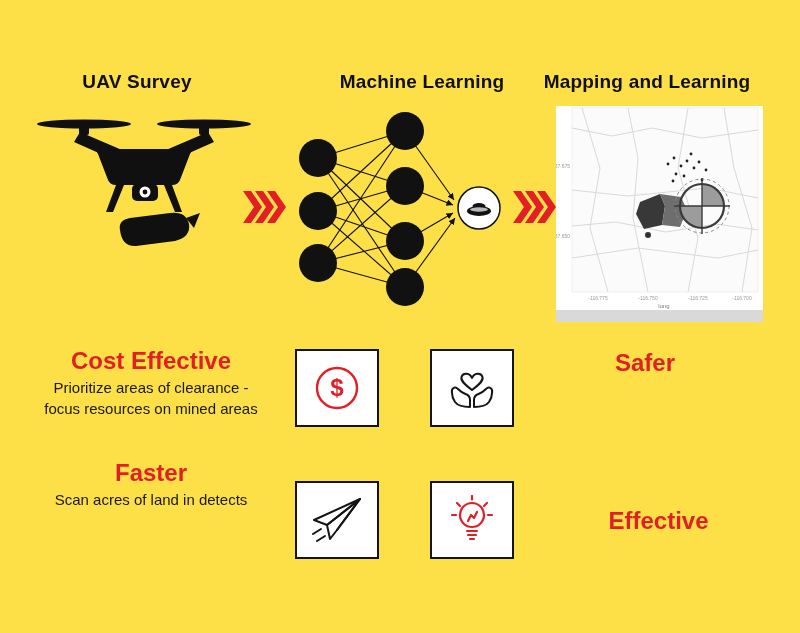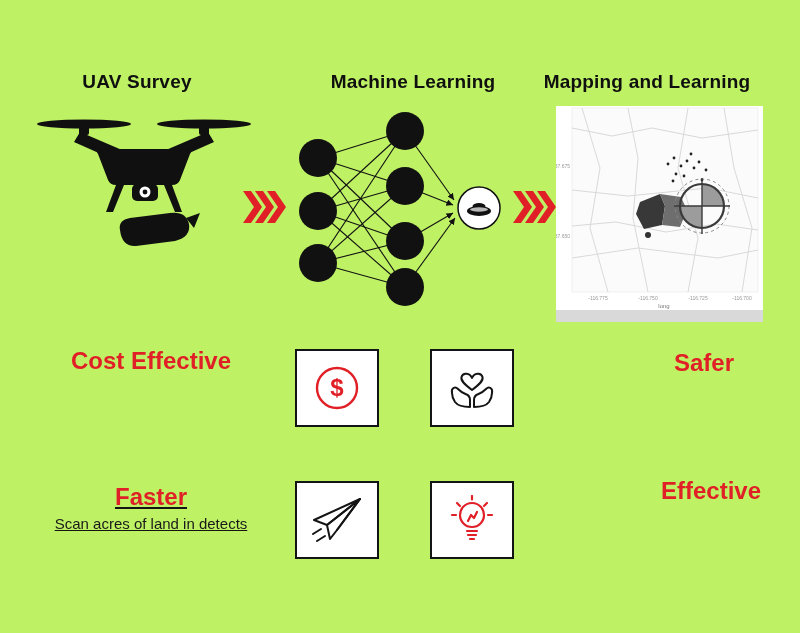--- a/index.html
+++ b/index.html
@@ -1,44 +1,44 @@
 <!DOCTYPE html>
 <html><head>
 <meta charset="utf-8">
 <style>
   html,body{margin:0;padding:0;background:#ffffff;}
   .canvas{
-    position:relative;width:800px;height:633px;background:#bef264;
+    position:relative;width:800px;height:633px;background:#fde047;
     font-family:"Liberation Sans",sans-serif;color:#141414;overflow:hidden;
   }
   .abs{position:absolute;}
   .col-title{
     position:absolute;font-size:19px;font-weight:700;color:#0f0f0f;
     text-align:center;letter-spacing:.2px;
   }
   .feature-block{position:absolute;}
   .feature-title{font-size:24px;font-weight:800;color:#e01f26;line-height:1.05;margin:0 0 5px 0;}
   .feature-desc{font-size:15px;line-height:1.38;color:#191919;font-weight:400;}
   .ta-c{text-align:center;}
-  .ta-l{text-align:right;}
+  .ta-l{text-align:center;}
   .icon-box{
     position:absolute;width:80px;height:74px;background:#ffffff;
     border:2px solid #141414;display:flex;align-items:center;justify-content:center;
   }
   svg{display:block;}
   .map-tick{font-size:5px;fill:#9a9a9a;font-family:"Liberation Sans",sans-serif;}
   .map-axis{font-size:6px;fill:#777777;font-family:"Liberation Sans",sans-serif;}
 </style>
 </head>
 <body>
 
 <div class="canvas">
 
   <div class="col-title" style="left:57px;top:71px;width:160px;">UAV Survey</div>
-  <div class="col-title" style="left:328px;top:71px;width:170px;">Machine Learning</div>
+  <div class="col-title" style="left:337px;top:71px;width:170px;">Machine Learning</div>
   <div class="col-title" style="left:540px;top:71px;width:214px;">Mapping and Learning</div>
 
   <svg class="abs" style="left:32px;top:110px;" width="222" height="150" viewBox="0 0 222 150">
     <g fill="#101010">
       <ellipse cx="52" cy="14" rx="47" ry="4.5"></ellipse>
       <ellipse cx="172" cy="14" rx="47" ry="4.5"></ellipse>
       <rect x="47" y="11" width="10" height="14" rx="2"></rect>
       <rect x="167" y="11" width="10" height="14" rx="2"></rect>
       <polygon points="48,22 104,46 96,56 42,32"></polygon>
       <polygon points="176,22 120,46 128,56 182,32"></polygon>
@@ -157,20 +157,21 @@
       <text class="map-tick" x="92" y="194" text-anchor="middle">-116.750</text>
       <text class="map-tick" x="142" y="194" text-anchor="middle">-116.725</text>
       <text class="map-tick" x="186" y="194" text-anchor="middle">-116.700</text>
       <text class="map-axis" x="108" y="202" text-anchor="middle">long</text>
     </g>
     <rect x="0" y="204" width="207" height="12" fill="#d9d9d9"></rect>
   </svg>
 
   <div class="feature-block ta-c" style="left:44px;top:348px;width:214px;">
     <div class="feature-title">Cost Effective</div>
+    <div class="feature-desc">Prioritize areas of clearance - focus resources on mined areas</div>
   </div>
 
   <div class="icon-box" style="left:295px;top:349px;">
     <svg width="48" height="48" viewBox="0 0 48 48">
       <circle cx="24" cy="24" r="20" fill="none" stroke="#e01f26" stroke-width="2.4"></circle>
       <text x="24" y="32" text-anchor="middle" font-family="Liberation Sans, sans-serif" font-size="24" font-weight="bold" fill="#e01f26">$</text>
     </svg>
   </div>
 
   <div class="icon-box" style="left:430px;top:349px;">
@@ -180,21 +181,21 @@
         <path d="M4 28 C3 23 7 21 10 24 C12 26 14.5 28 17.5 29 C20.5 30 22 32 22 35 L22 42 C17 42 10 41 7 37 C5 34 4 31 4 28 Z"></path>
         <path d="M44 28 C45 23 41 21 38 24 C36 26 33.5 28 30.5 29 C27.5 30 26 32 26 35 L26 42 C31 42 38 41 41 37 C43 34 44 31 44 28 Z"></path>
       </g>
     </svg>
   </div>
 
   <div class="feature-block ta-l" style="left:556px;top:350px;width:178px;">
     <div class="feature-title">Safer</div>
   </div>
 
-  <div class="feature-block ta-c" style="left:44px;top:484px;width:214px;text-decoration:underline;">
+  <div class="feature-block ta-c" style="left:44px;top:460px;width:214px;">
     <div class="feature-title">Faster</div>
     <div class="feature-desc">Scan acres of land in detects</div>
   </div>
 
   <div class="icon-box" style="left:295px;top:481px;">
     <svg width="52" height="48" viewBox="0 0 52 48">
       <g fill="none" stroke="#141414" stroke-width="2" stroke-linejoin="round" stroke-linecap="round">
         <path d="M49 3 L3 24 L16 29 Z"></path>
         <path d="M49 3 L16 29 L19 43 L26 34 Z"></path>
         <path d="M26 34 L49 3"></path>
@@ -214,17 +215,17 @@
         <path d="M22 44 L26 44"></path>
         <path d="M24 1 L24 4.5"></path>
         <path d="M9 8 L12 11"></path>
         <path d="M39 8 L36 11"></path>
         <path d="M4 20 L8 20"></path>
         <path d="M44 20 L40 20"></path>
       </g>
     </svg>
   </div>
 
-  <div class="feature-block ta-l" style="left:556px;top:478px;width:205px;">
+  <div class="feature-block ta-l" style="left:556px;top:508px;width:205px;">
     <div class="feature-title">Effective</div>
   </div>
 
 </div>
 
 </body></html>

